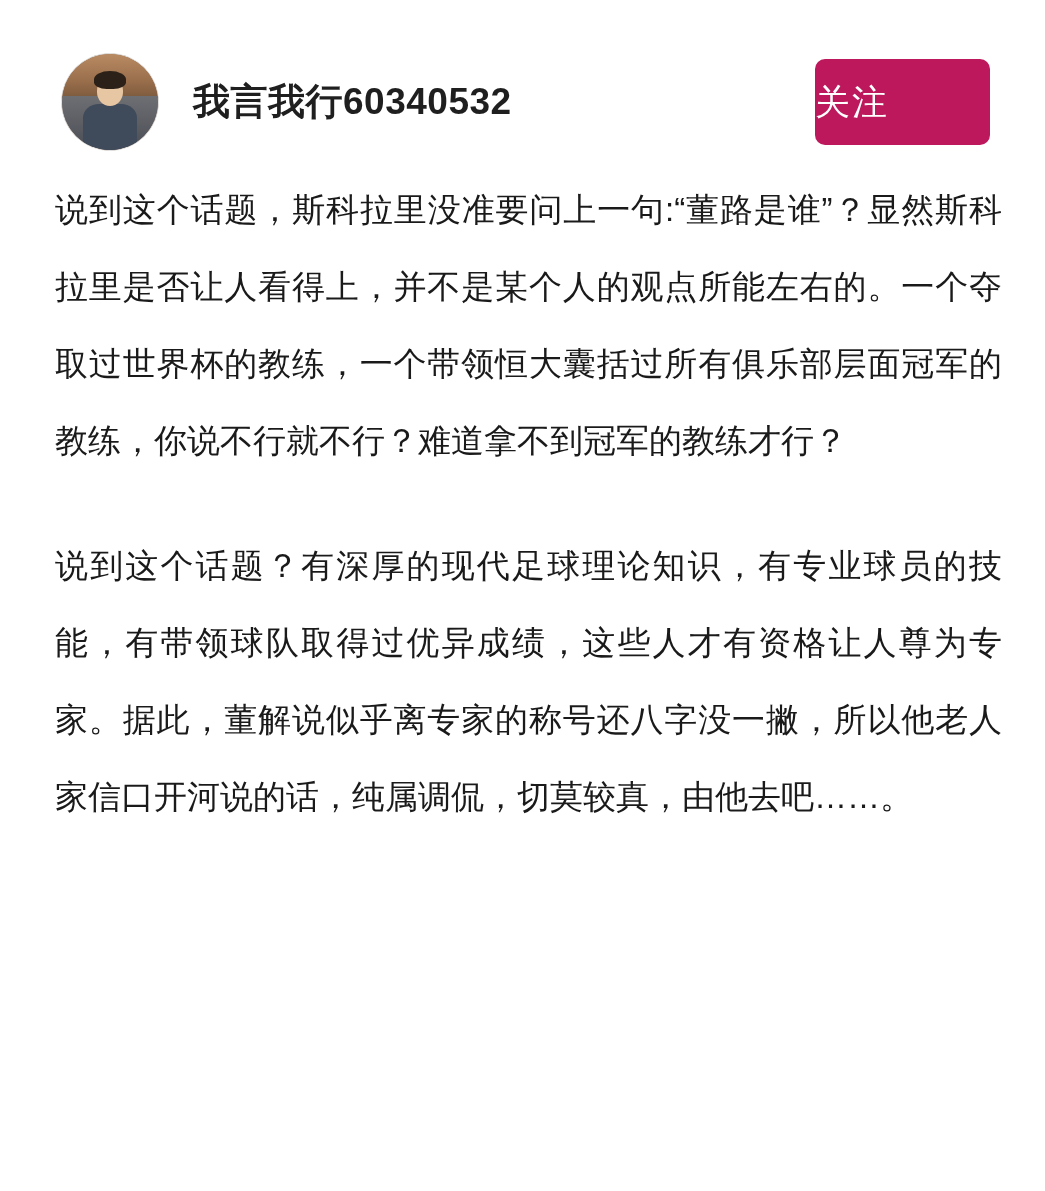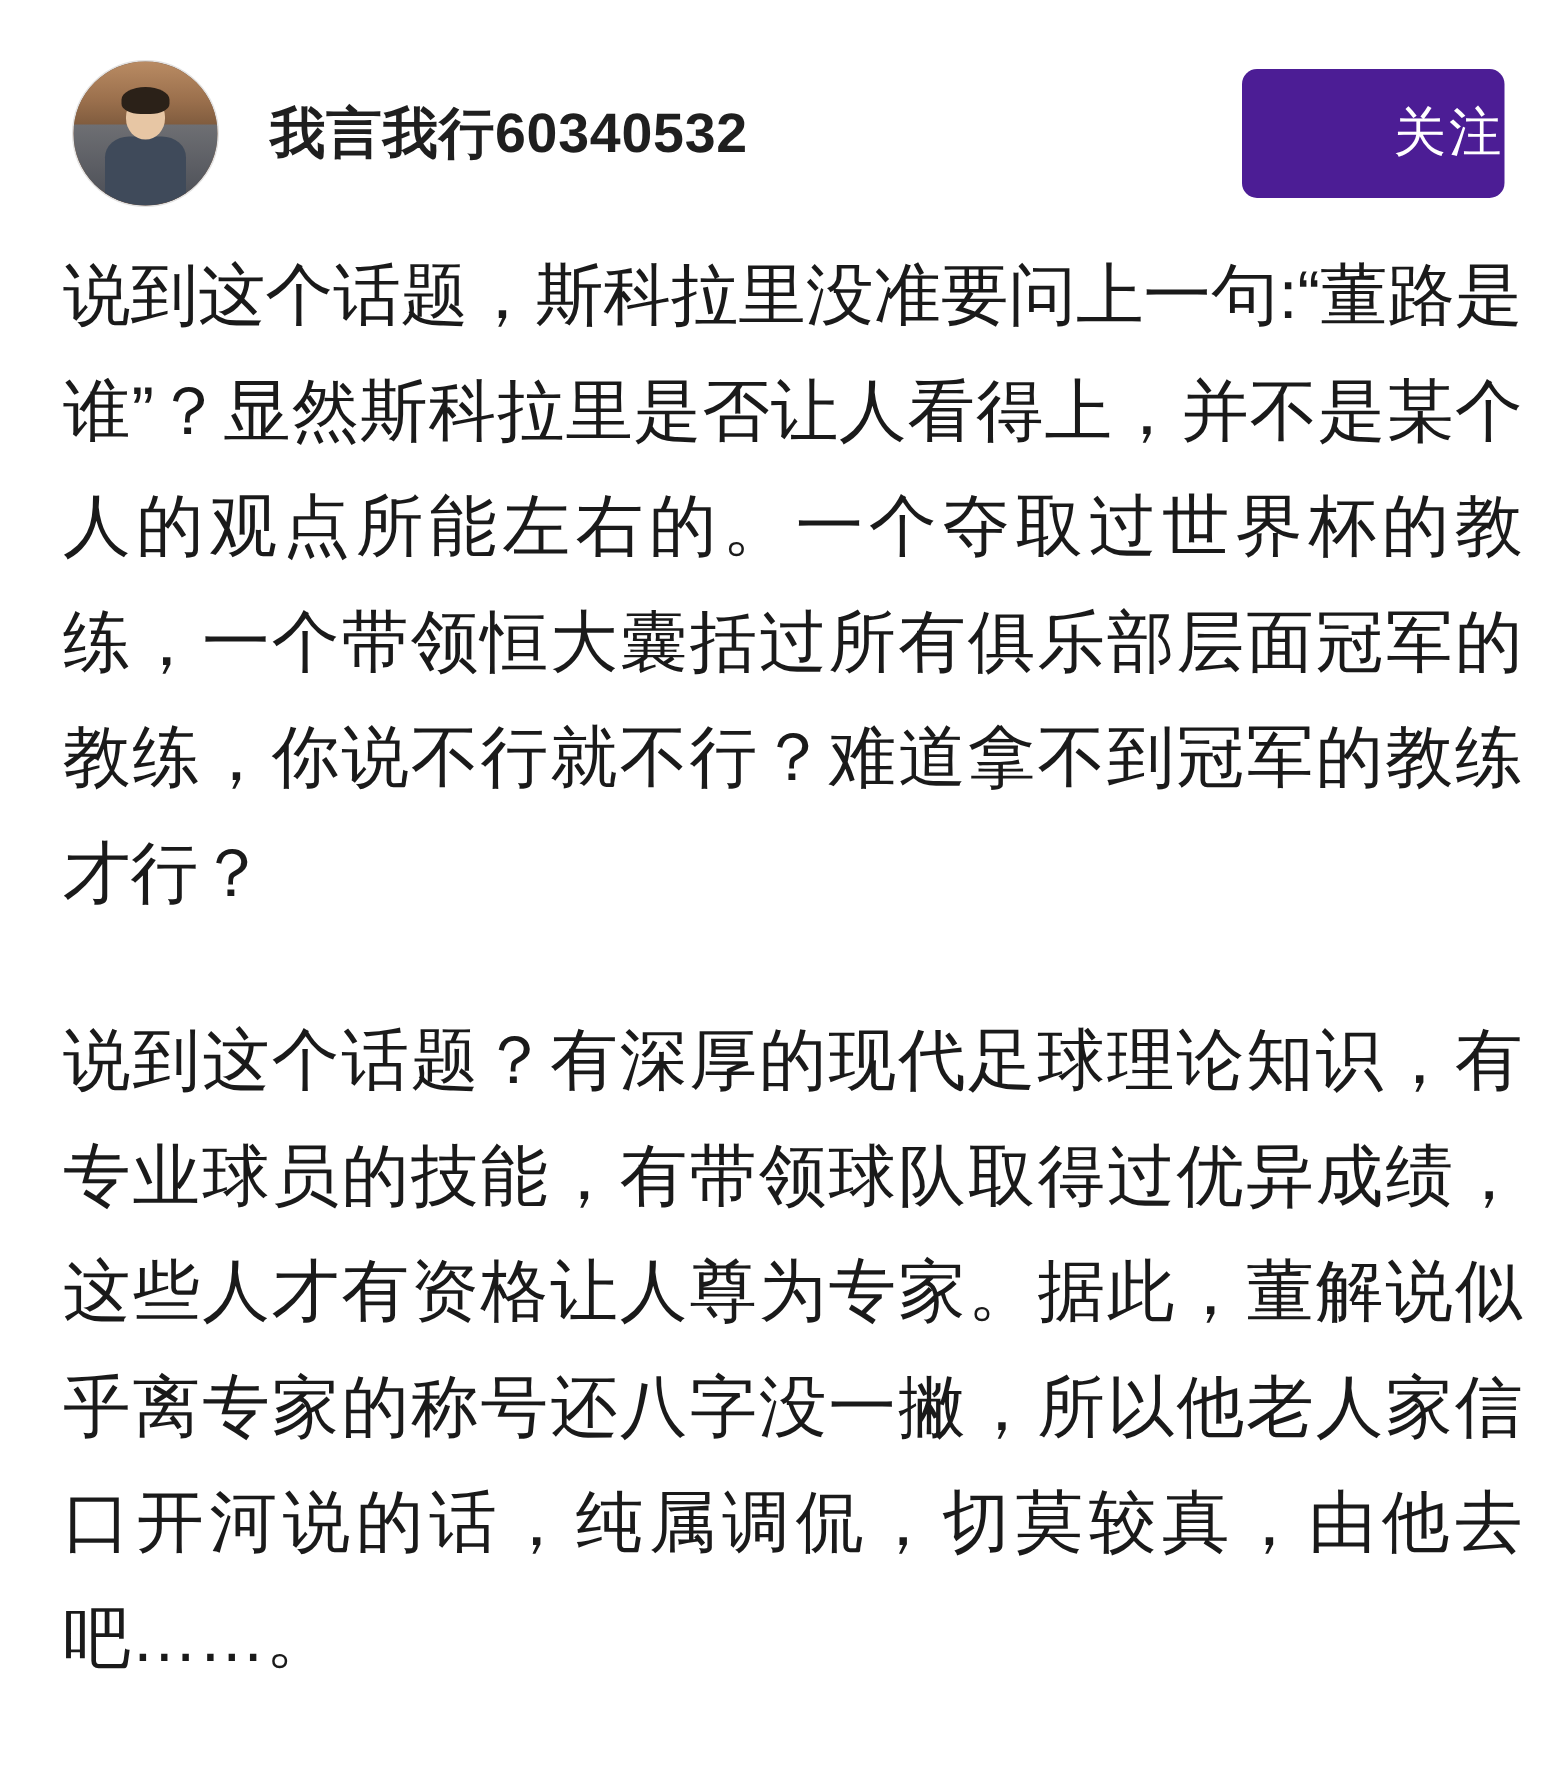--- a/index.html
+++ b/index.html
@@ -12,21 +12,21 @@
     height: 1191px;
     font-family: "Liberation Sans", sans-serif;
     color: #1a1a1a;
     overflow: hidden;
   }
 
   .page {
     width: 1045px;
     height: 1191px;
     box-sizing: border-box;
-    padding: 4px;
+    padding: 17px;
     position: relative;
     background: #ffffff;
   }
 
   
   .author-bar {
     display: flex;
     align-items: center;
     padding: 30px 38px 0 44px;
     box-sizing: border-box;
@@ -82,43 +82,43 @@
     font-size: 37px;
     font-weight: bold;
     color: #1f1f1f;
     letter-spacing: 0.5px;
     white-space: nowrap;
     flex: 1 1 auto;
   }
 
   .follow-button {
     flex: 0 0 auto;
-    background: #4c1d95;
+    background: #be185d;
     color: #ffffff;
     border: none;
     border-radius: 10px;
     width: 175px;
     height: 86px;
     font-size: 35px;
     font-family: "Liberation Sans", sans-serif;
     cursor: pointer;
     letter-spacing: 2px;
     line-height: 86px;
-    text-align: right;
+    text-align: left;
     padding: 0;
   }
 
   
   .article {
     padding: 14px 26px 0 38px;
     box-sizing: border-box;
   }
 
   .paragraph {
-    font-size: 45px;
+    font-size: 33px;
     line-height: 77px;
     color: #1a1a1a;
     letter-spacing: 0px;
     margin: 0 0 48px 0;
     text-align: justify;
     text-justify: inter-ideograph;
     font-weight: normal;
   }
   .paragraph:last-child {
     margin-bottom: 0;

